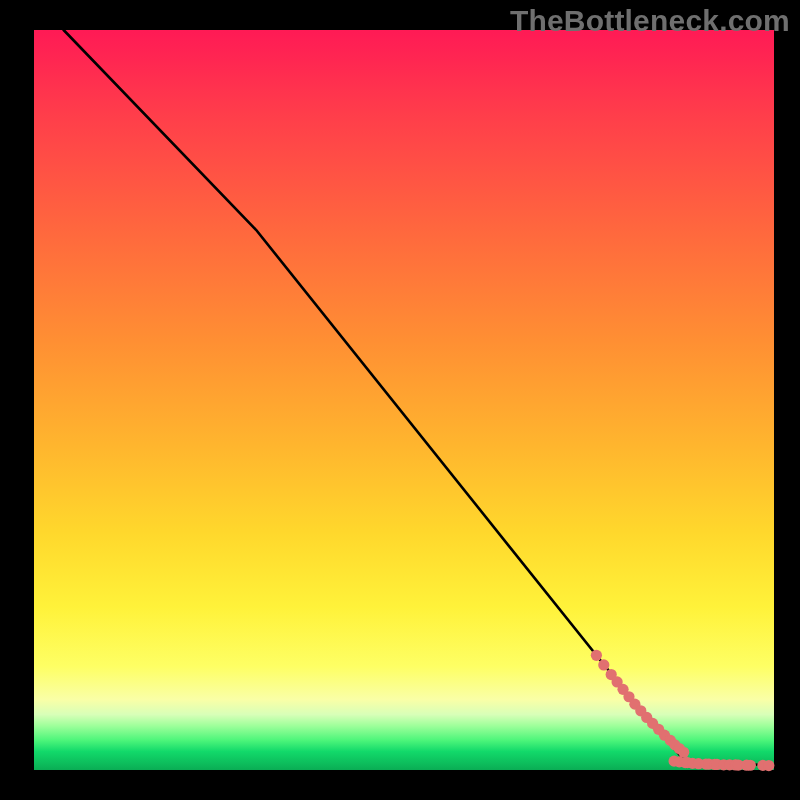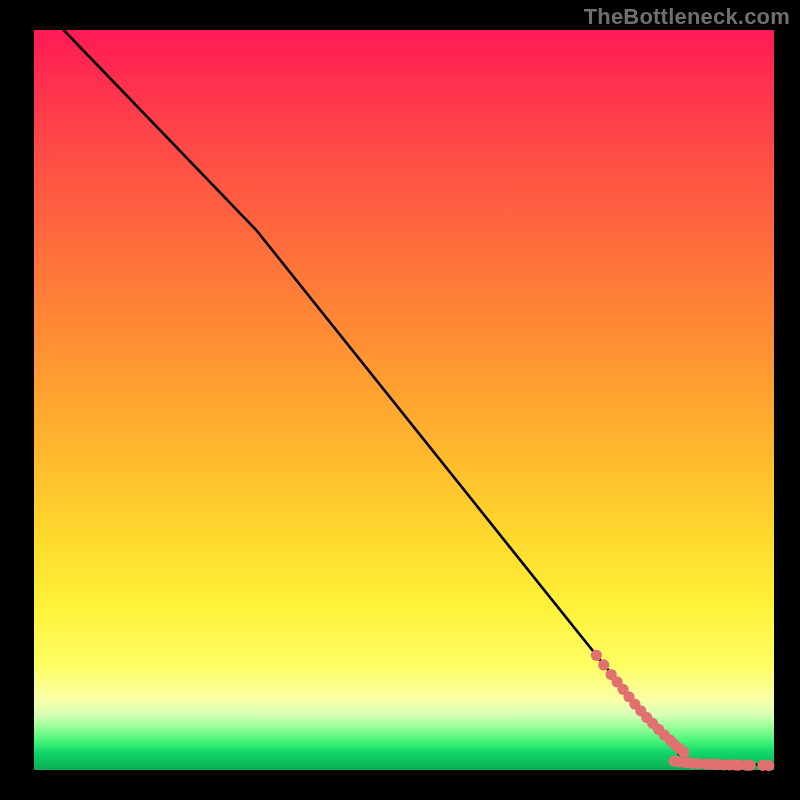--- a/index.html
+++ b/index.html
@@ -15,21 +15,21 @@
     position: relative;
     width: 800px;
     height: 800px;
     background: #000;
   }
   .watermark {
     position: absolute;
     top: 4px;
     right: 10px;
     color: #6f6f6f;
-    font-size: 22px;
+    font-size: 30px;
     font-weight: 600;
     letter-spacing: 0.2px;
     z-index: 10;
     user-select: none;
   }
   .plot {
     position: absolute;
     left: 34px;
     top: 30px;
     width: 740px;

